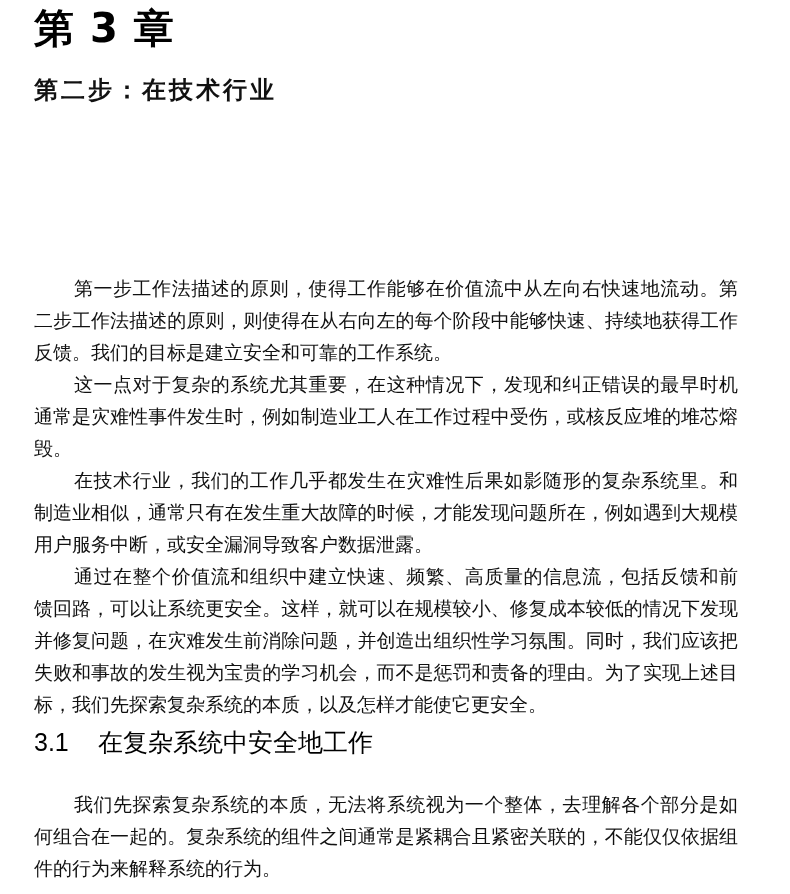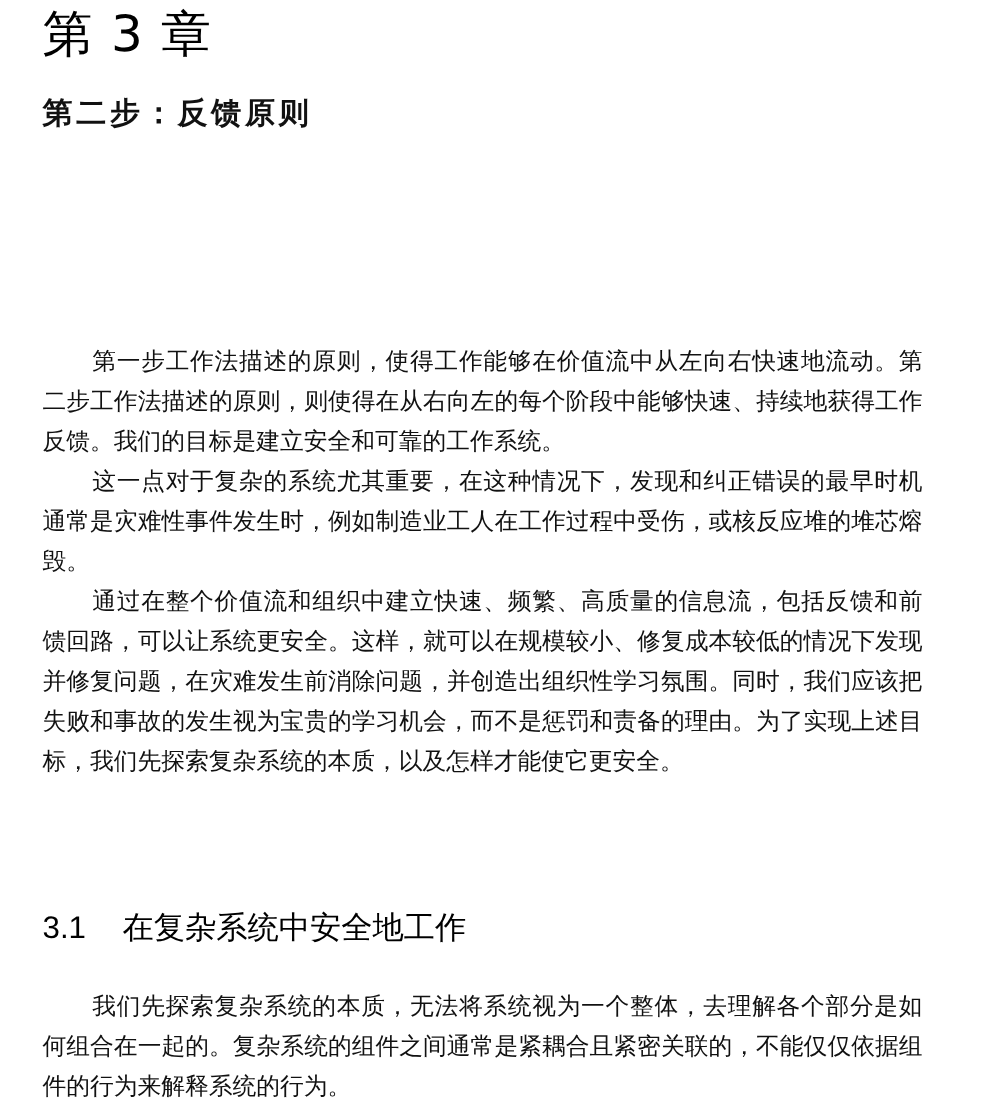--- a/index.html
+++ b/index.html
@@ -14,21 +14,21 @@
       overflow: hidden;
       color: #111111;
     }
     .chapter-title {
       position: absolute;
       left: 34px;
       top: 4px;
       font-family: "DejaVu Sans", "Liberation Sans", sans-serif;
       font-size: 40px;
       line-height: 48px;
-      font-weight: normal;
+      font-weight: bold;
       margin: 0;
       letter-spacing: 1px;
       color: #000;
     }
     .chapter-subtitle {
       position: absolute;
       left: 34px;
       top: 74px;
       font-family: "DejaVu Serif", "Liberation Serif", serif;
       font-size: 24px;
@@ -66,25 +66,26 @@
     .section-heading .num {
       display: inline-block;
       width: 64px;
     }
     .section-block { top: 790px; }
   </style>
 </head>
 <body>
 
 <h1 class="chapter-title">第 3 章</h1>
-<h2 class="chapter-subtitle">第二步：反馈原则</h2>
+<h2 class="chapter-subtitle">第二步：在技术行业</h2>
 
 <div class="body-block intro-block">
   <p>第一步工作法描述的原则，使得工作能够在价值流中从左向右快速地流动。第二步工作法描述的原则，则使得在从右向左的每个阶段中能够快速、持续地获得工作反馈。我们的目标是建立安全和可靠的工作系统。</p>
   <p>这一点对于复杂的系统尤其重要，在这种情况下，发现和纠正错误的最早时机通常是灾难性事件发生时，例如制造业工人在工作过程中受伤，或核反应堆的堆芯熔毁。</p>
+  <p>在技术行业，我们的工作几乎都发生在灾难性后果如影随形的复杂系统里。和制造业相似，通常只有在发生重大故障的时候，才能发现问题所在，例如遇到大规模用户服务中断，或安全漏洞导致客户数据泄露。</p>
   <p>通过在整个价值流和组织中建立快速、频繁、高质量的信息流，包括反馈和前馈回路，可以让系统更安全。这样，就可以在规模较小、修复成本较低的情况下发现并修复问题，在灾难发生前消除问题，并创造出组织性学习氛围。同时，我们应该把失败和事故的发生视为宝贵的学习机会，而不是惩罚和责备的理由。为了实现上述目标，我们先探索复杂系统的本质，以及怎样才能使它更安全。</p>
 </div>
 
 <h3 class="section-heading">
   <span class="num">3.1</span><span>在复杂系统中安全地工作</span>
 </h3>
 
 <div class="body-block section-block">
   <p>我们先探索复杂系统的本质，无法将系统视为一个整体，去理解各个部分是如何组合在一起的。复杂系统的组件之间通常是紧耦合且紧密关联的，不能仅仅依据组件的行为来解释系统的行为。</p>
 </div>

